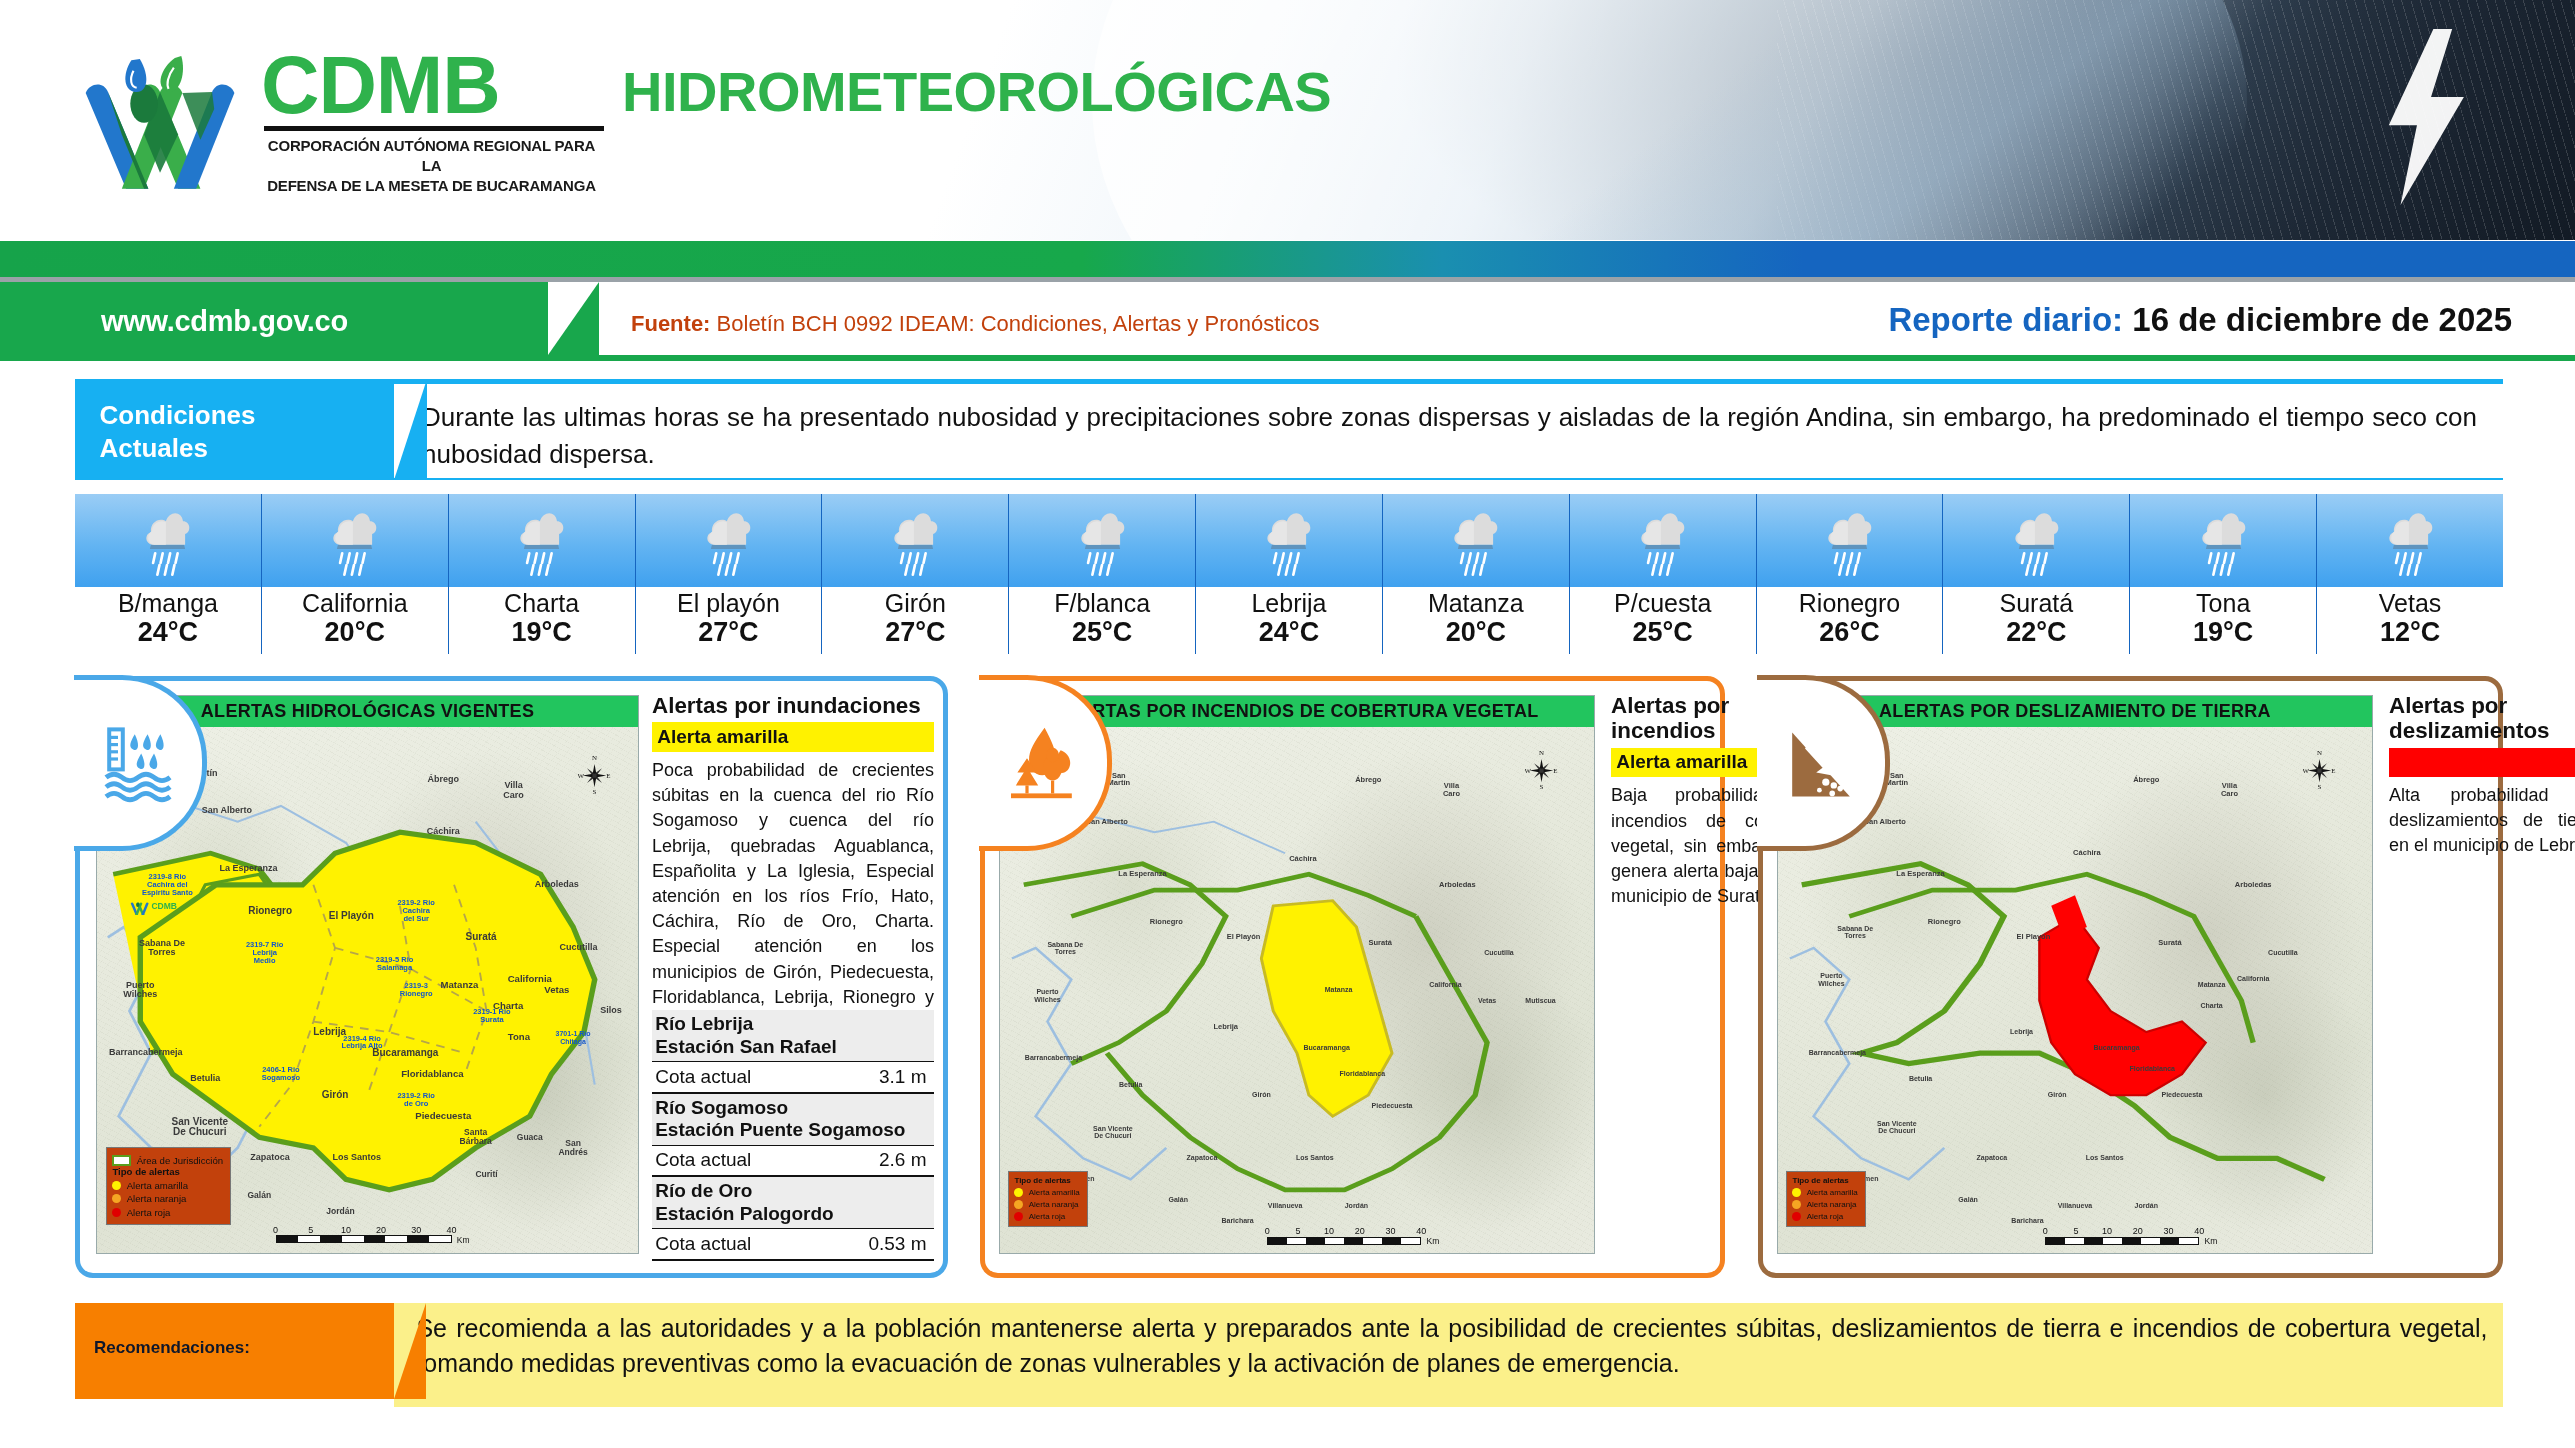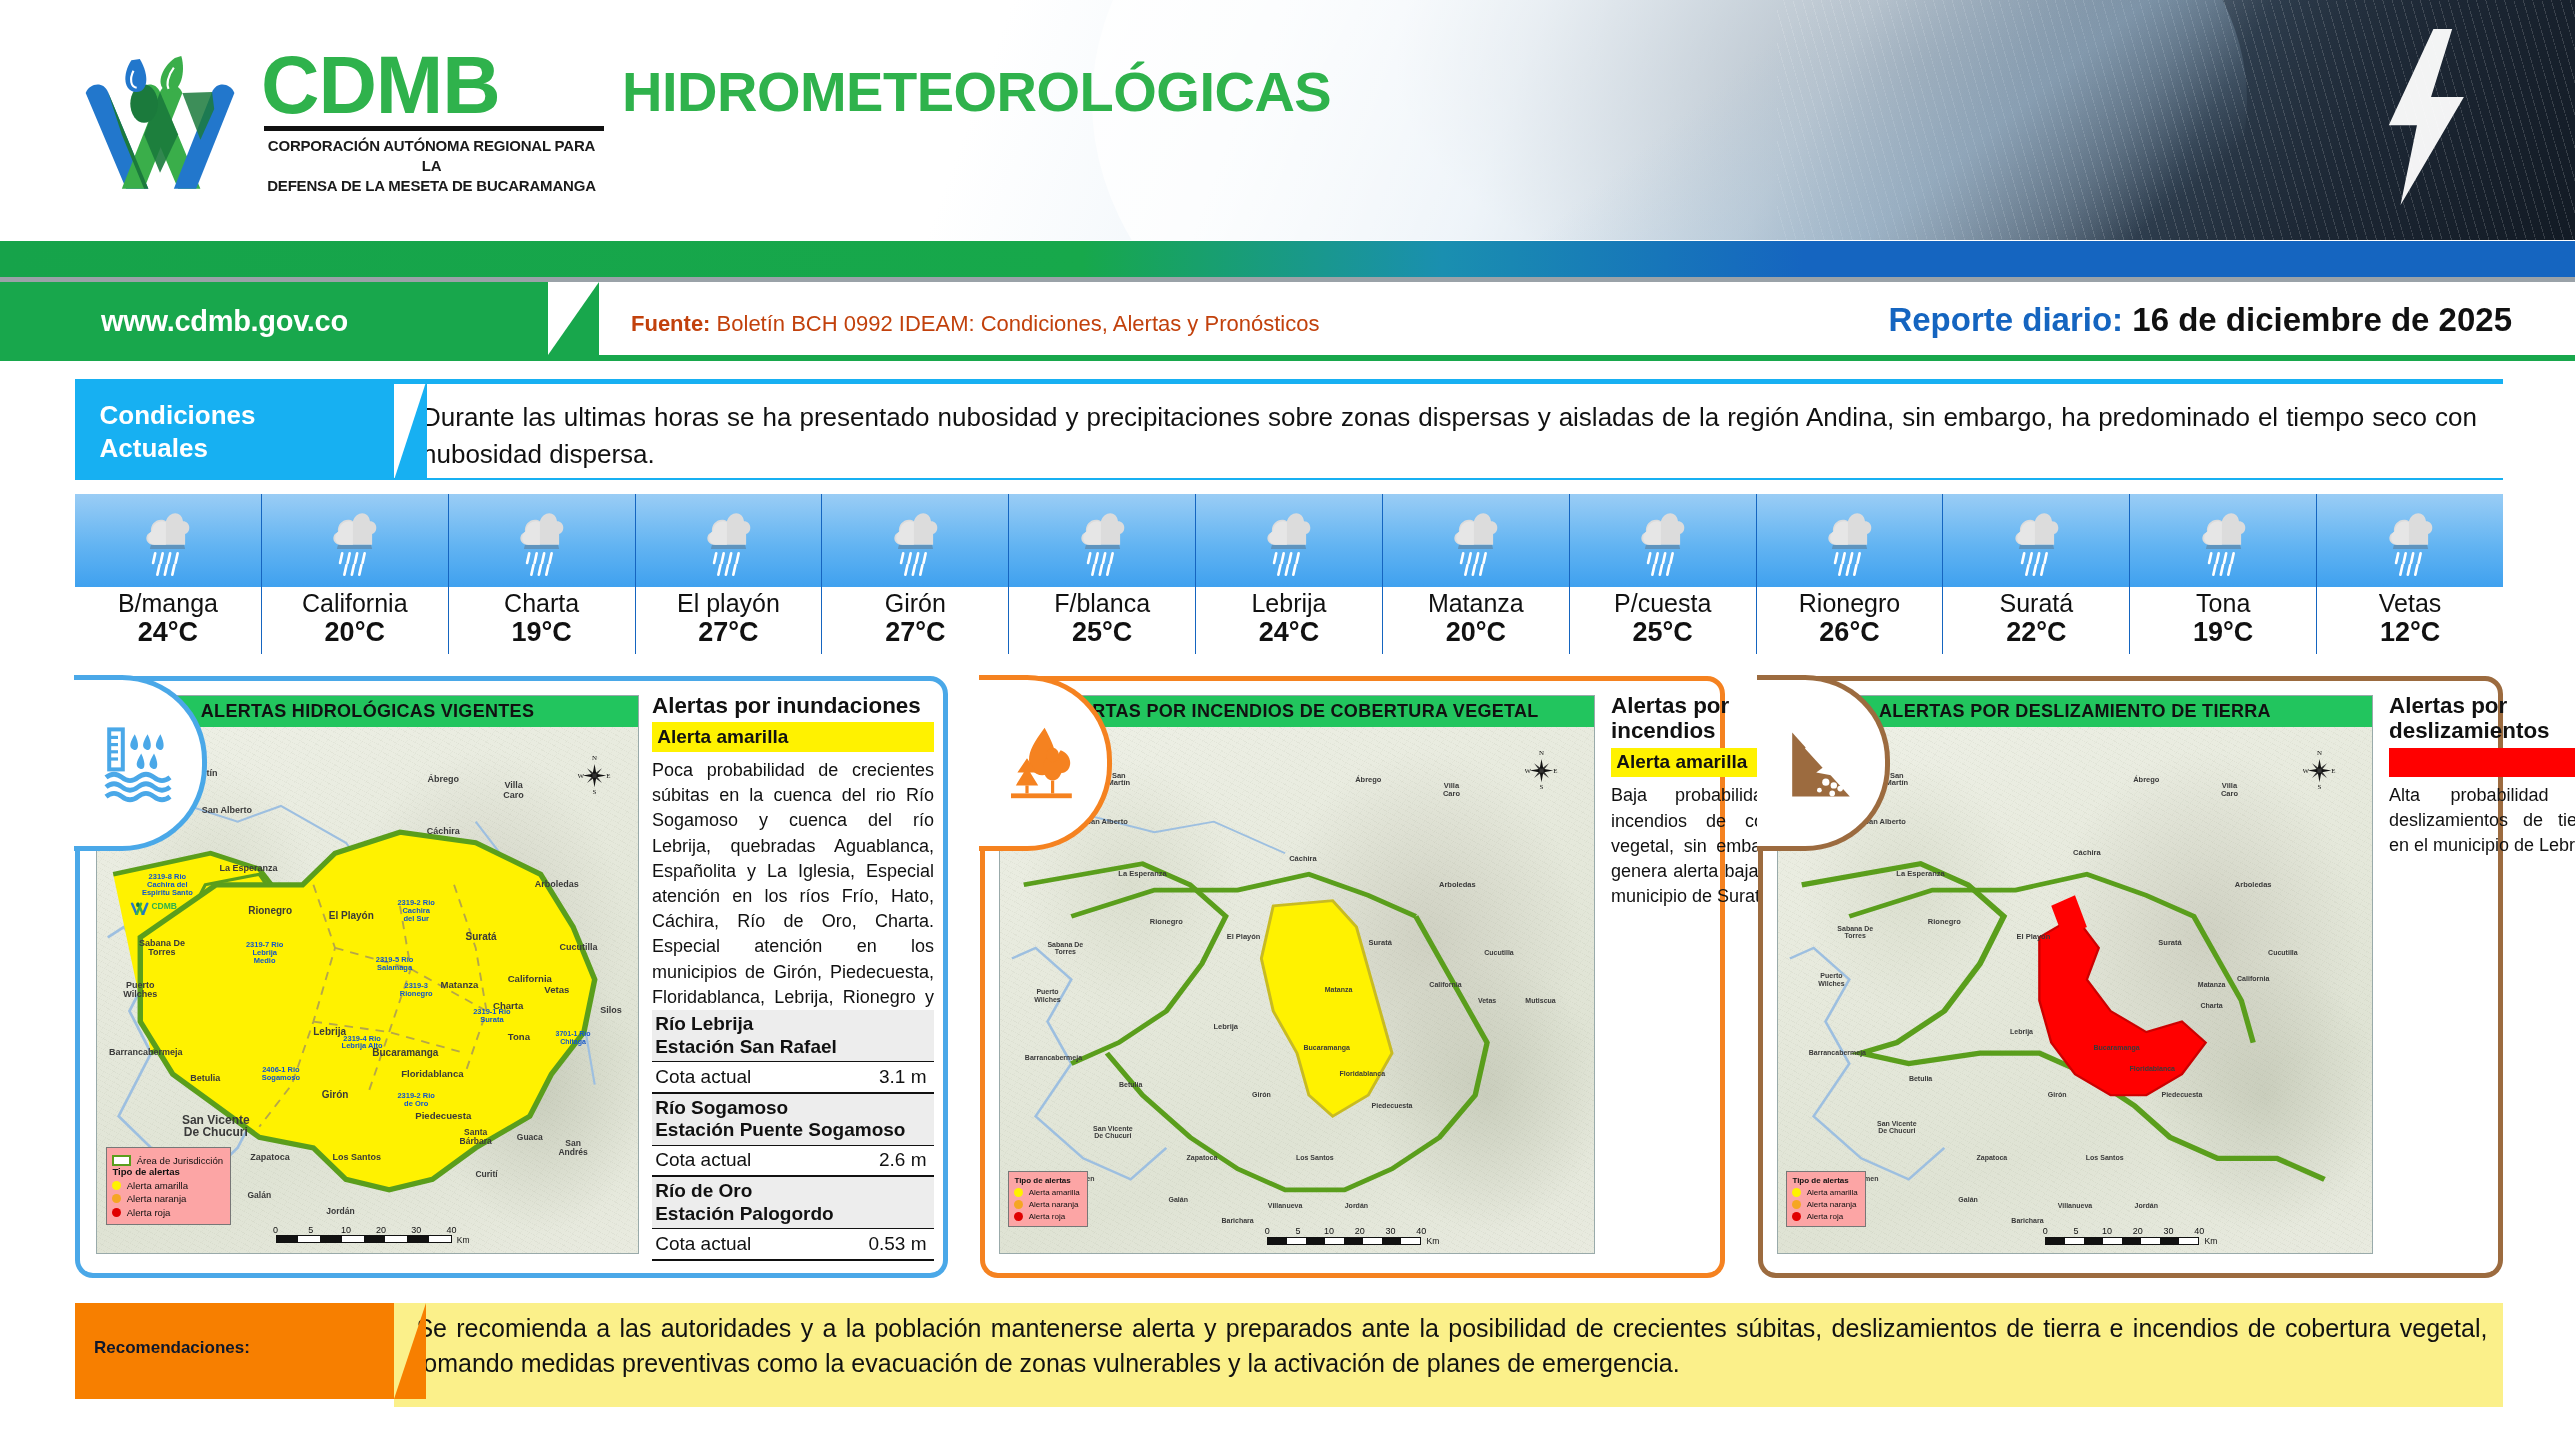--- a/index.html
+++ b/index.html
@@ -121,21 +121,21 @@
   }
   .terrain { position:absolute; inset:0; opacity:.35;
      background-image:repeating-linear-gradient(28deg, rgba(150,155,135,.30) 0px, rgba(150,155,135,.30) 0.5px, rgba(0,0,0,0) 0.5px, rgba(0,0,0,0) 4.8px),
                       repeating-linear-gradient(-52deg, rgba(160,165,145,.22) 0px, rgba(160,165,145,.22) 0.5px, rgba(0,0,0,0) 0.5px, rgba(0,0,0,0) 7px); }
   .mlabel { position:absolute; color:#3a3a3a; font-weight:bold; line-height:1.05; text-align:center;
             transform:translate(-50%,-50%); white-space:pre; pointer-events:none; }
   .blabel { position:absolute; color:#1155cc; font-weight:bold; line-height:1.05; text-align:center;
             transform:translate(-50%,-50%); white-space:pre; pointer-events:none; }
   .compass { position:absolute; color:#111; font-family:"Liberation Serif", serif; }
 
-  .legend { position:absolute; background:#fca5a5; border:1.1px solid #777; padding:4.8px 7px 5.9px 5.9px; z-index:4; }
+  .legend { position:absolute; background:#c2410c; border:1.1px solid #777; padding:4.8px 7px 5.9px 5.9px; z-index:4; }
   .legend .lg-h { font-weight:bold; color:#111; }
   .legend .lg-row { display:flex; align-items:center; gap:5.3px; margin-top:2.7px; color:#111; }
   .dot { width:9px; height:9px; border-radius:50%; display:inline-block; }
   .sqr { width:19px; height:10.6px; border:2.1px solid #5a9e1c; background:#fff; display:inline-block; }
 
   .scalebar { position:absolute; z-index:4; color:#111; }
   .sb-nums { display:flex; font-size:9px; position:relative; height:10.6px; }
   .sb-bar { display:flex; border:0.8px solid #111; height:8px; }
 
   .ptext { position:absolute; top:11.7px; }
@@ -618,21 +618,21 @@
 Wilches</div>
           <div class="mlabel" style="left: 95%; top: 54%; font-size: 9px;">Silos</div>
           <div class="mlabel" style="left: 43%; top: 58%; font-size: 10px;">Lebrija</div>
           <div class="mlabel" style="left: 78%; top: 59%; font-size: 9.6px;">Tona</div>
           <div class="mlabel" style="left: 57%; top: 62%; font-size: 10px;">Bucaramanga</div>
           <div class="mlabel" style="left: 9%; top: 62%; font-size: 9px;">Barrancabermeja</div>
           <div class="mlabel" style="left: 20%; top: 67%; font-size: 9px;">Betulia</div>
           <div class="mlabel" style="left: 62%; top: 66%; font-size: 9.6px;">Floridablanca</div>
           <div class="mlabel" style="left: 44%; top: 70%; font-size: 10px;">Girón</div>
           <div class="mlabel" style="left: 64%; top: 74%; font-size: 9.6px;">Piedecuesta</div>
-          <div class="mlabel" style="left: 19%; top: 76%; font-size: 12px; margin-left: 16px;">San Vicente
+          <div class="mlabel" style="left: 19%; top: 76%; font-size: 10px;">San Vicente
 De Chucuri</div>
           <div class="mlabel" style="left: 70%; top: 78%; font-size: 8.5px;">Santa
 Bárbara</div>
           <div class="mlabel" style="left: 80%; top: 78%; font-size: 8.5px;">Guaca</div>
           <div class="mlabel" style="left: 32%; top: 82%; font-size: 9px;">Zapatoca</div>
           <div class="mlabel" style="left: 48%; top: 82%; font-size: 9px;">Los Santos</div>
           <div class="mlabel" style="left: 88%; top: 80%; font-size: 8.5px;">San
 Andrés</div>
           <div class="mlabel" style="left: 30%; top: 89%; font-size: 8.5px;">Galán</div>
           <div class="mlabel" style="left: 45%; top: 92%; font-size: 8.5px;">Jordán</div>

